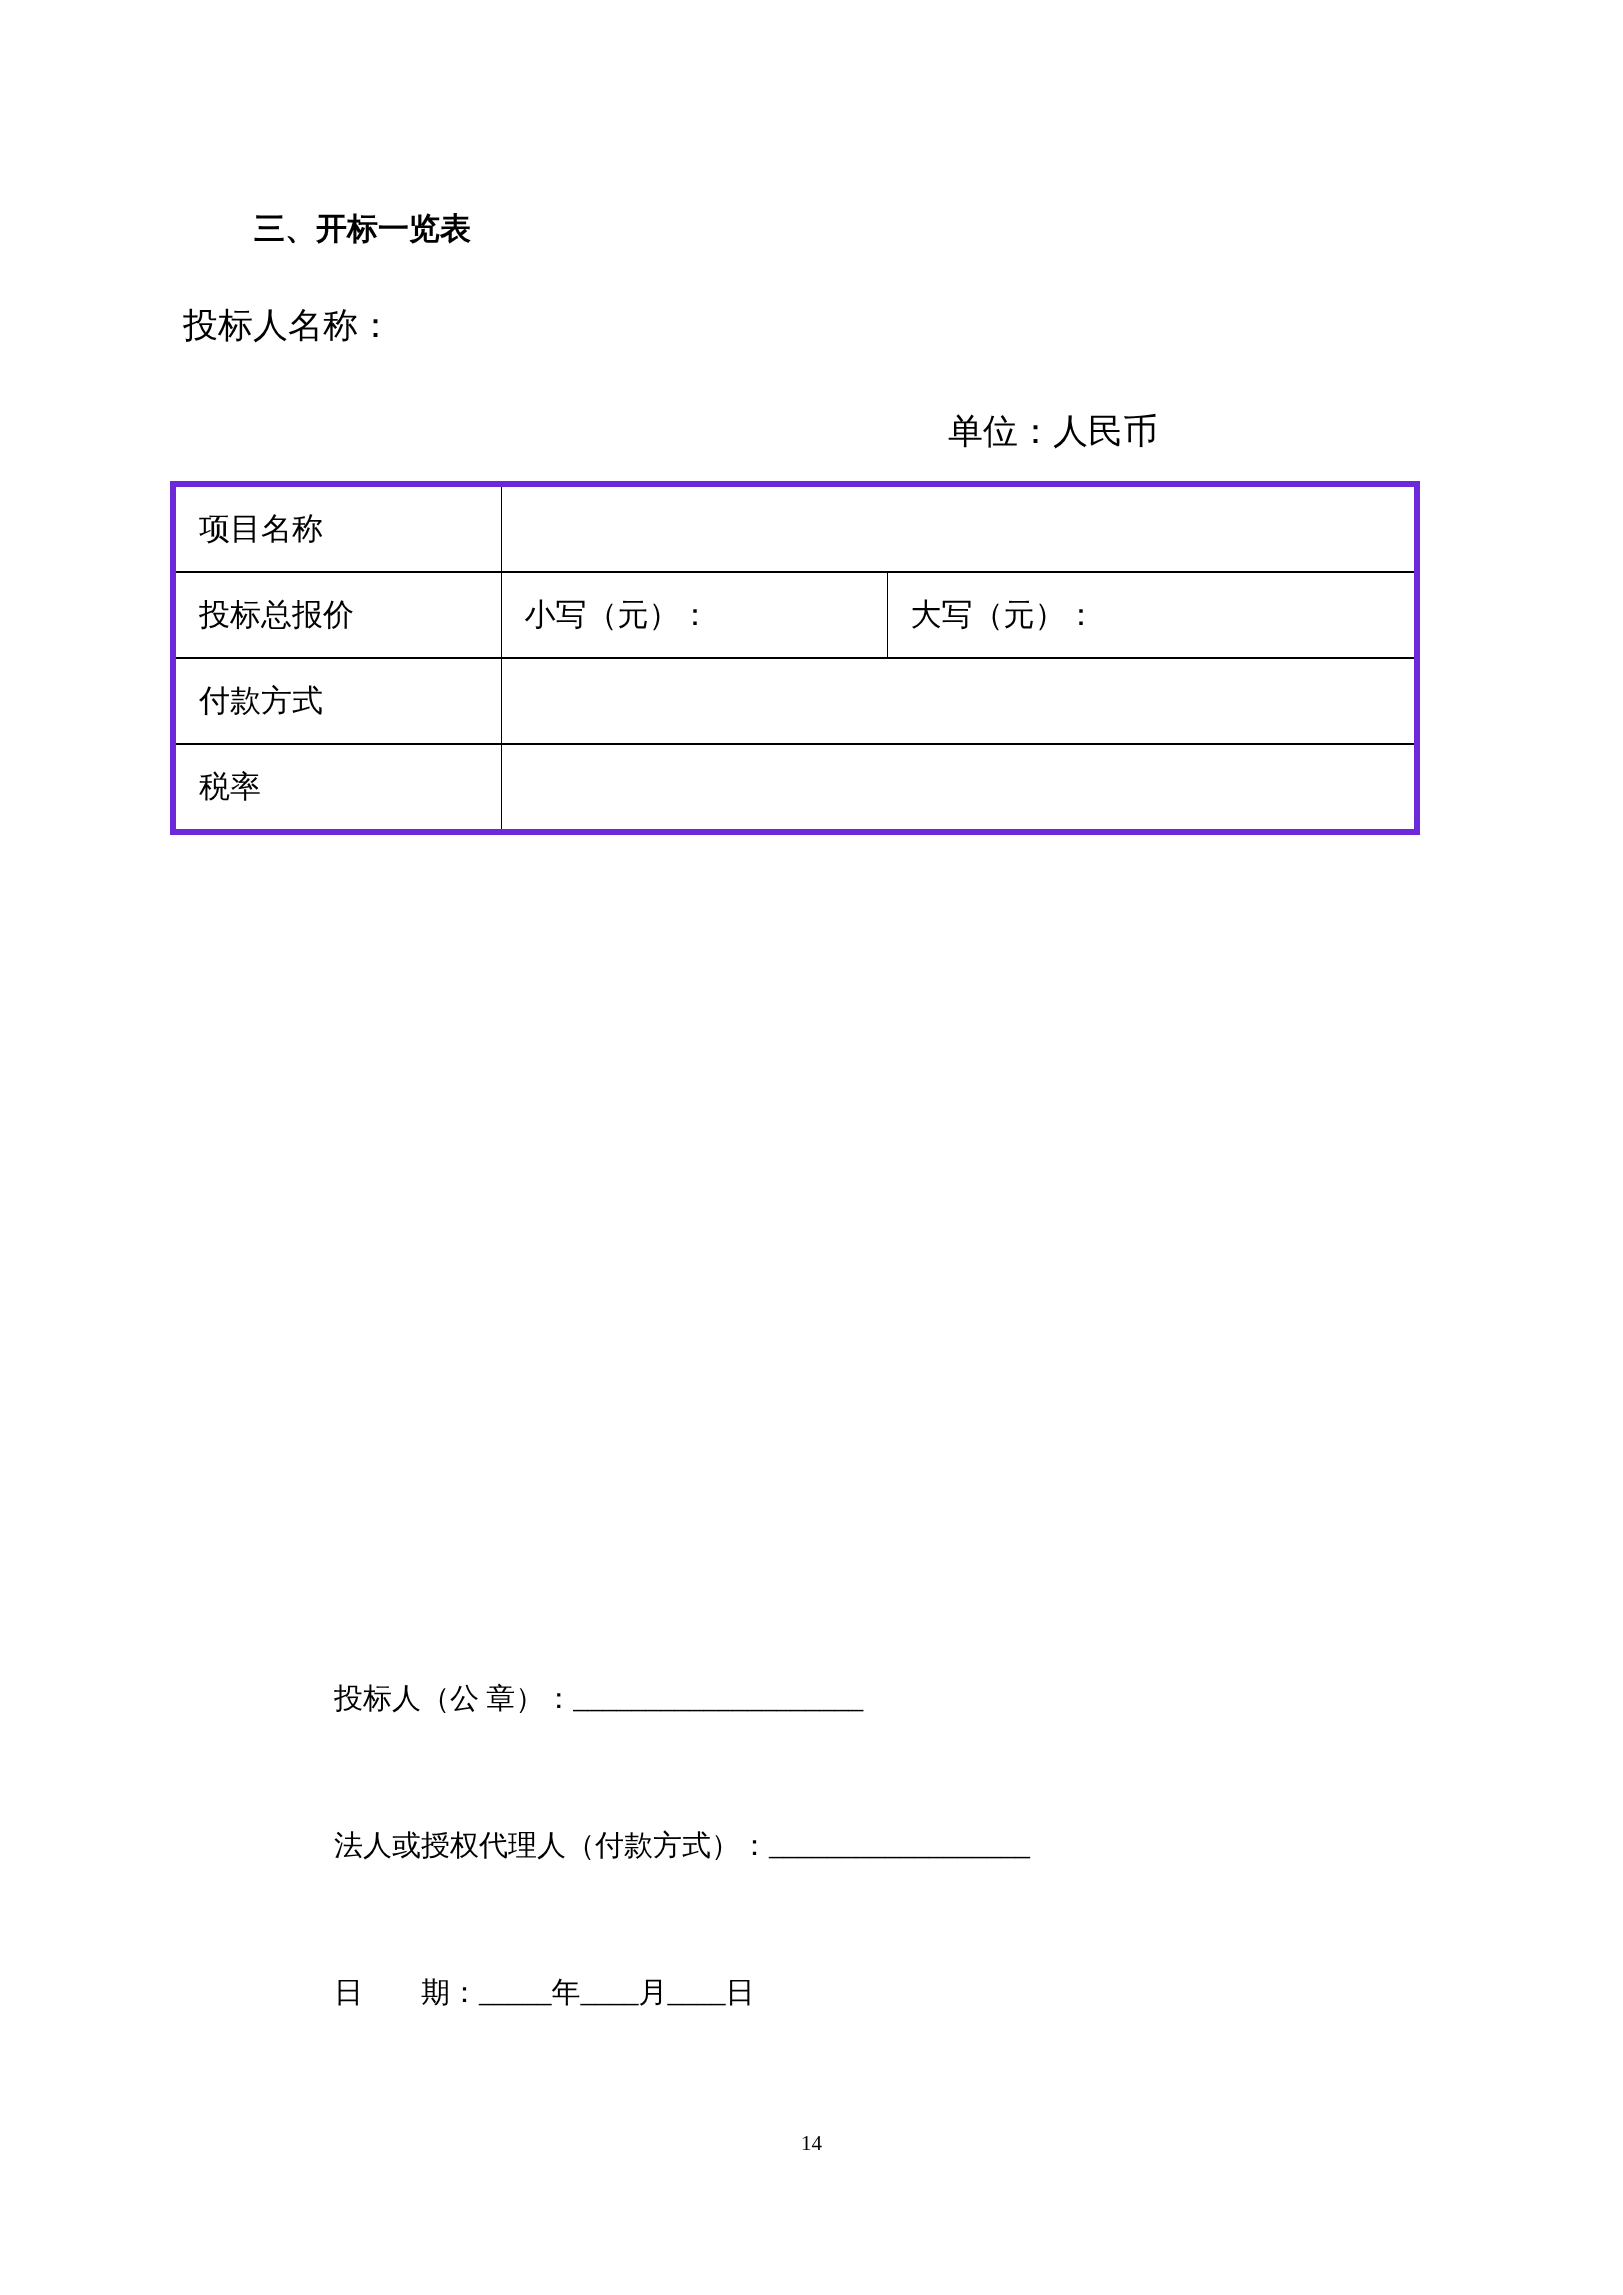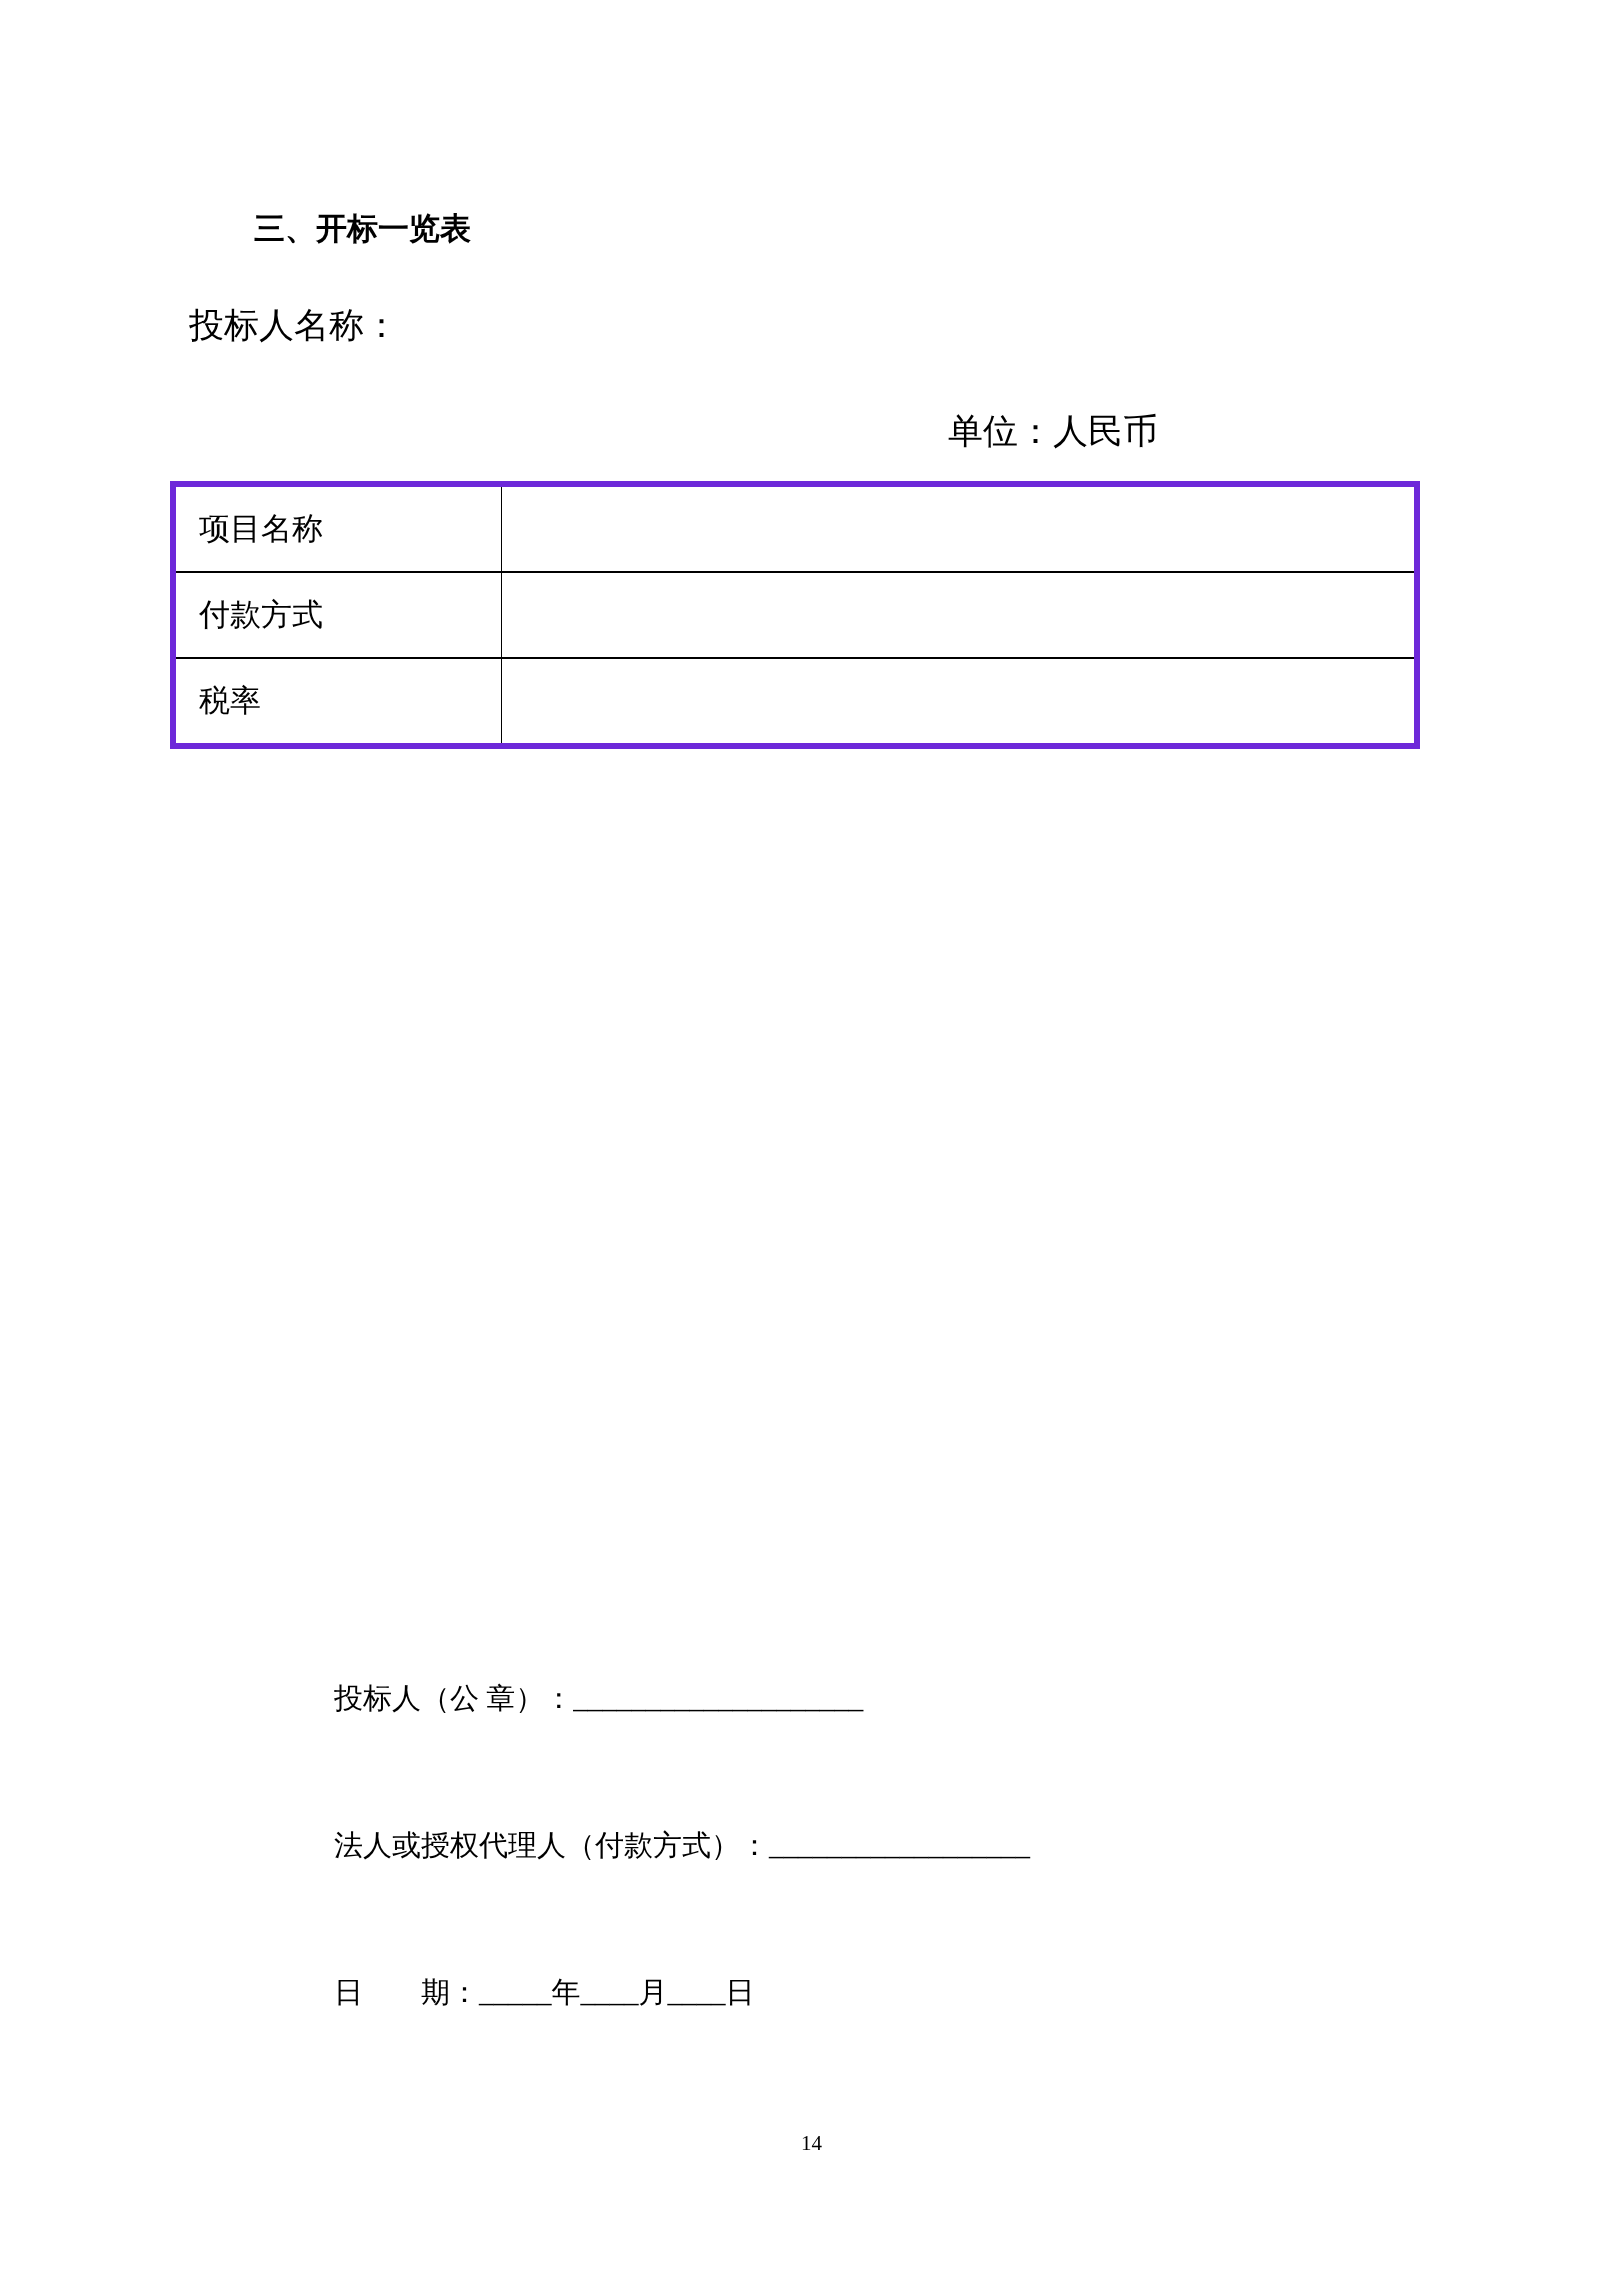--- a/index.html
+++ b/index.html
@@ -20,21 +20,21 @@
     position: absolute;
     left: 254px;
     top: 210px;
     font-size: 31px;
     font-weight: bold;
     line-height: 1.2;
     white-space: pre;
   }
   .bidder-name {
     position: absolute;
-    left: 189px;
+    left: 183px;
     top: 305px;
     font-size: 35px;
     line-height: 1.2;
     white-space: pre;
   }
   .unit-label {
     position: absolute;
     left: 948px;
     top: 411px;
     font-size: 35px;
@@ -96,20 +96,25 @@
       <col style="width:328px">
       <col style="width:386px">
       <col style="width:530px">
     </colgroup>
     <tbody>
       <tr>
         <td>项目名称</td>
         <td colspan="2"></td>
       </tr>
       <tr>
+        <td>投标总报价</td>
+        <td>小写（元）：</td>
+        <td>大写（元）：</td>
+      </tr>
+      <tr>
         <td>付款方式</td>
         <td colspan="2"></td>
       </tr>
       <tr>
         <td>税率</td>
         <td colspan="2"></td>
       </tr>
     </tbody>
   </table>
 

